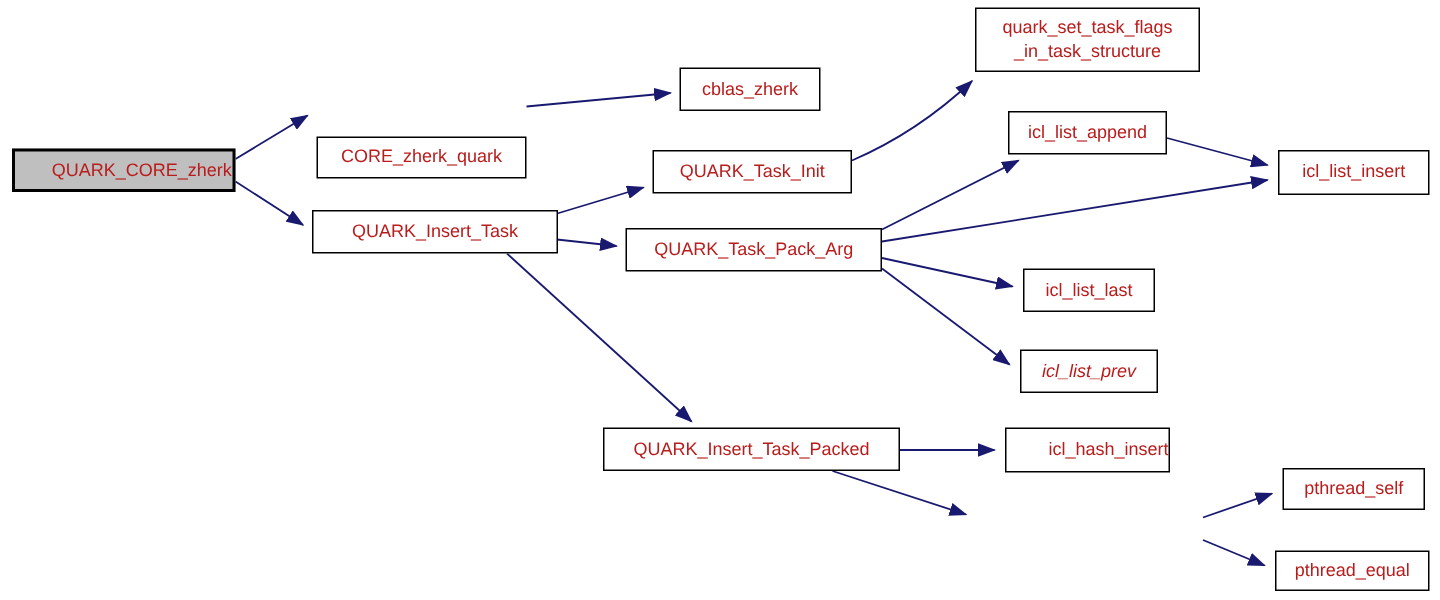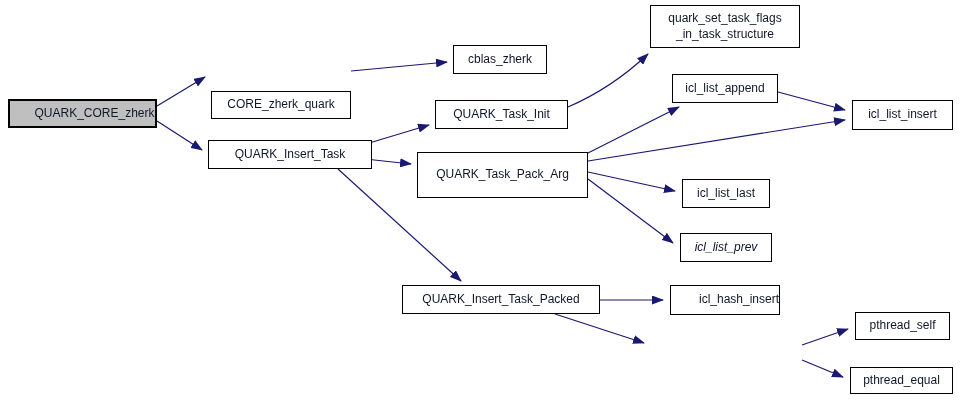--- a/index.html
+++ b/index.html
@@ -10,21 +10,21 @@
     font-family:"Liberation Sans", sans-serif;
     overflow:hidden;
   }
   #edge-layer{position:absolute;left:0;top:0;}
   .edge{fill:none;stroke:#191970;stroke-width:1.2px;}
   .node{
     position:absolute;
     box-sizing:border-box;
     border:1px solid #000000;
     background:#ffffff;
-    color:#0f172a;
+    color:#b91c1c;
     display:flex;
     align-items:center;
     justify-content:center;
     text-align:center;
     font-size:12px;
     line-height:1.3;
     white-space:pre-line;
     cursor:pointer;
   }
   .node.root{
@@ -59,21 +59,21 @@
       <path d="M 600 300 L 663 300" class="edge" marker-end="url(#arrowhead)"></path>
       <path d="M 555 314 L 644 343" class="edge" marker-end="url(#arrowhead)"></path>
       <path d="M 802 345 L 848 329" class="edge" marker-end="url(#arrowhead)"></path>
       <path d="M 802 360 L 843 377" class="edge" marker-end="url(#arrowhead)"></path>
     </svg>
 <div class="node root" style="left: 8px; top: 99px; width: 149px; height: 29px;">QUARK_CORE_zherk</div>
     <div class="node" style="left: 211px; top: 59px; width: 140px; height: 28px; margin-top: 32px;">CORE_zherk_quark</div>
     <div class="node" style="left: 453px; top: 45px; width: 94px; height: 29px;">cblas_zherk</div>
     <div class="node" style="left: 208px; top: 140px; width: 164px; height: 29px;">QUARK_Insert_Task</div>
     <div class="node" style="left: 435px; top: 100px; width: 133px; height: 29px;">QUARK_Task_Init</div>
-    <div class="node" style="left: 417px; top: 152px; width: 171px; height: 46px;">QUARK_Task_Pack_Arg</div>
+    <div class="node" style="left: 417px; top: 152px; width: 171px; height: 29px;">QUARK_Task_Pack_Arg</div>
     <div class="node" style="left: 650px; top: 5px; width: 150px; height: 43px;">quark_set_task_flags
 _in_task_structure</div>
     <div class="node" style="left: 672px; top: 74px; width: 106px; height: 29px;">icl_list_append</div>
     <div class="node" style="left: 852px; top: 100px; width: 101px; height: 30px;">icl_list_insert</div>
     <div class="node" style="left: 682px; top: 179px; width: 88px; height: 29px;">icl_list_last</div>
     <div class="node" style="left: 680px; top: 233px; width: 92px; height: 29px; font-style: italic;">icl_list_prev</div>
     <div class="node" style="left: 402px; top: 285px; width: 198px; height: 29px;">QUARK_Insert_Task_Packed</div>
     <div class="node" style="left: 670px; top: 285px; width: 110px; height: 30px; padding-left: 28px;">icl_hash_insert</div>
     <div class="node" style="left: 855px; top: 312px; width: 95px; height: 28px;">pthread_self</div>
     <div class="node" style="left: 850px; top: 367px; width: 103px; height: 27px;">pthread_equal</div>

